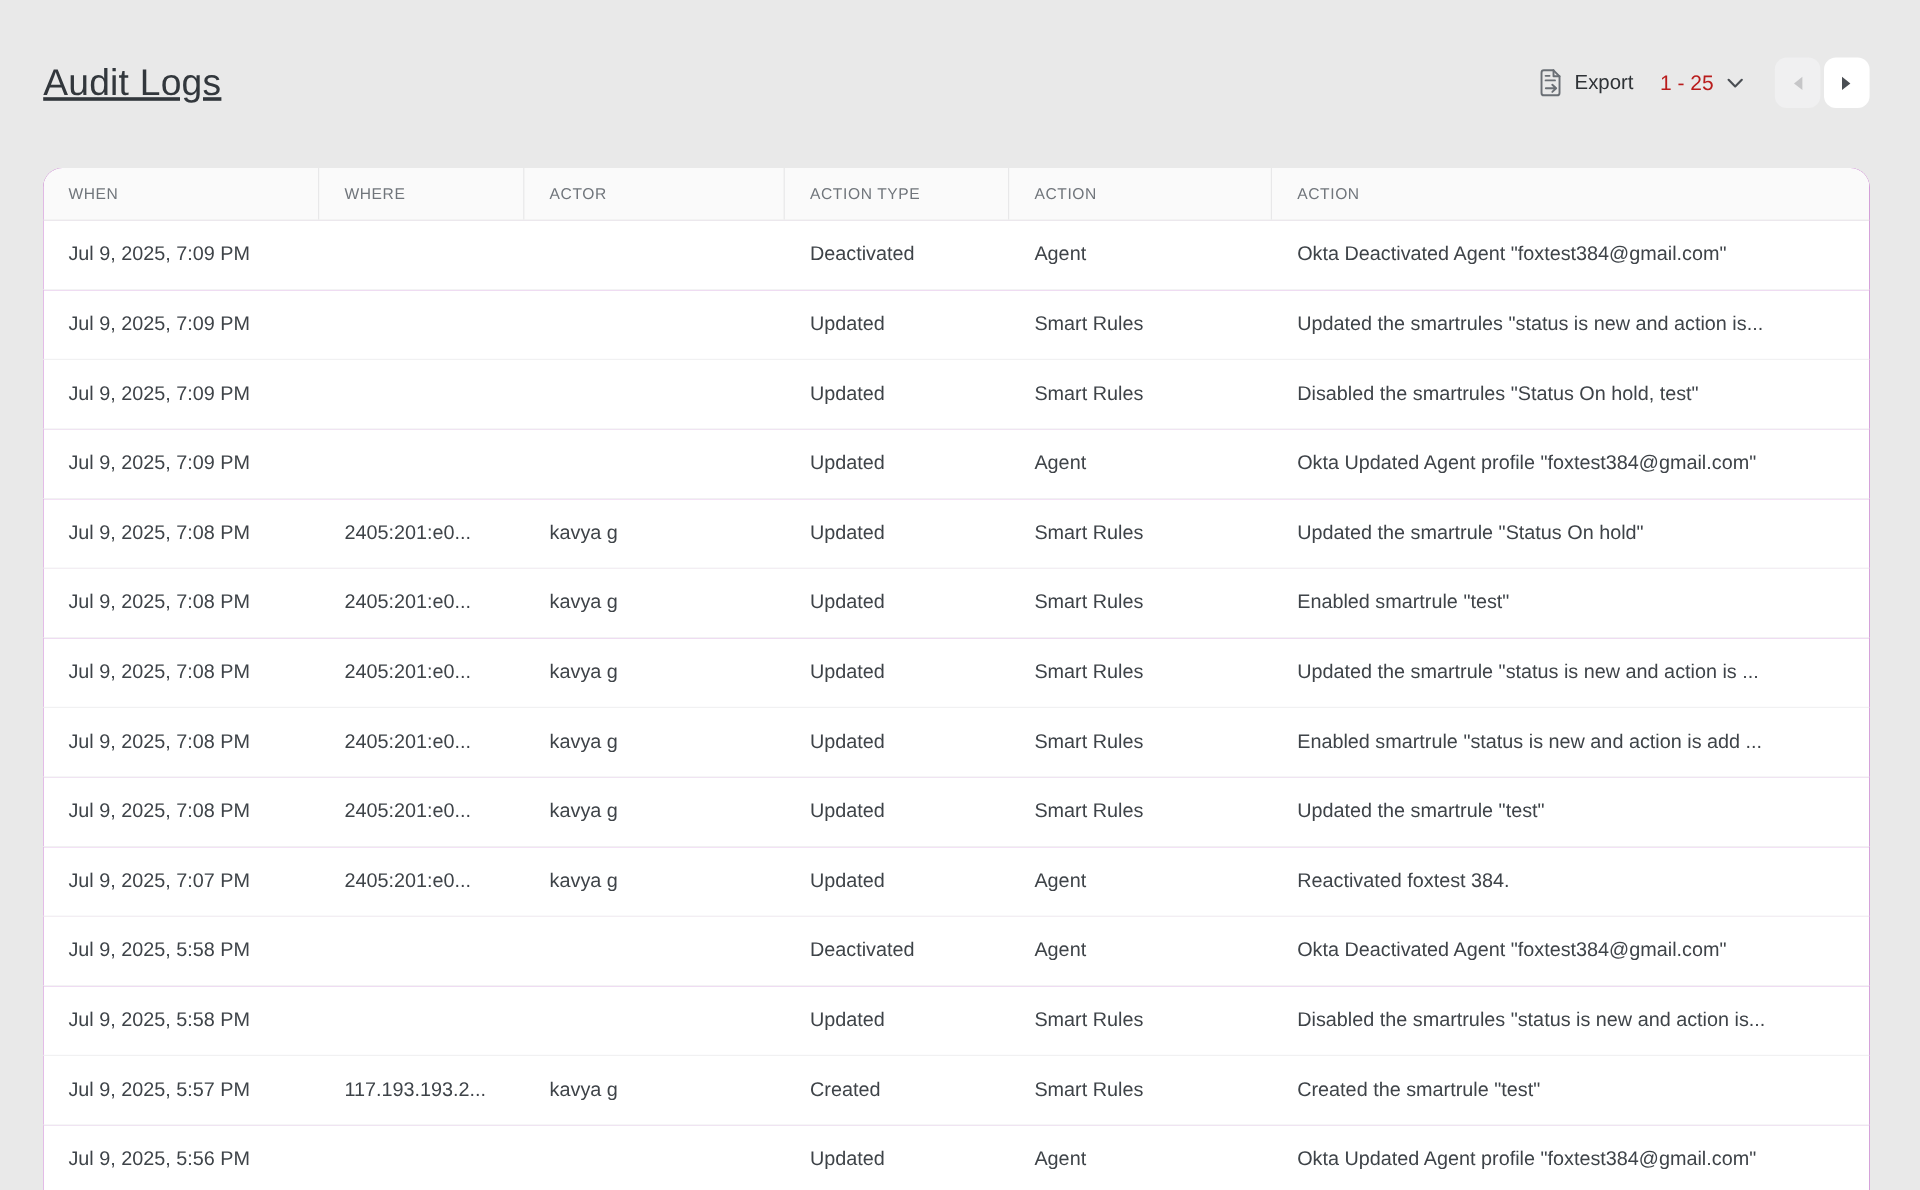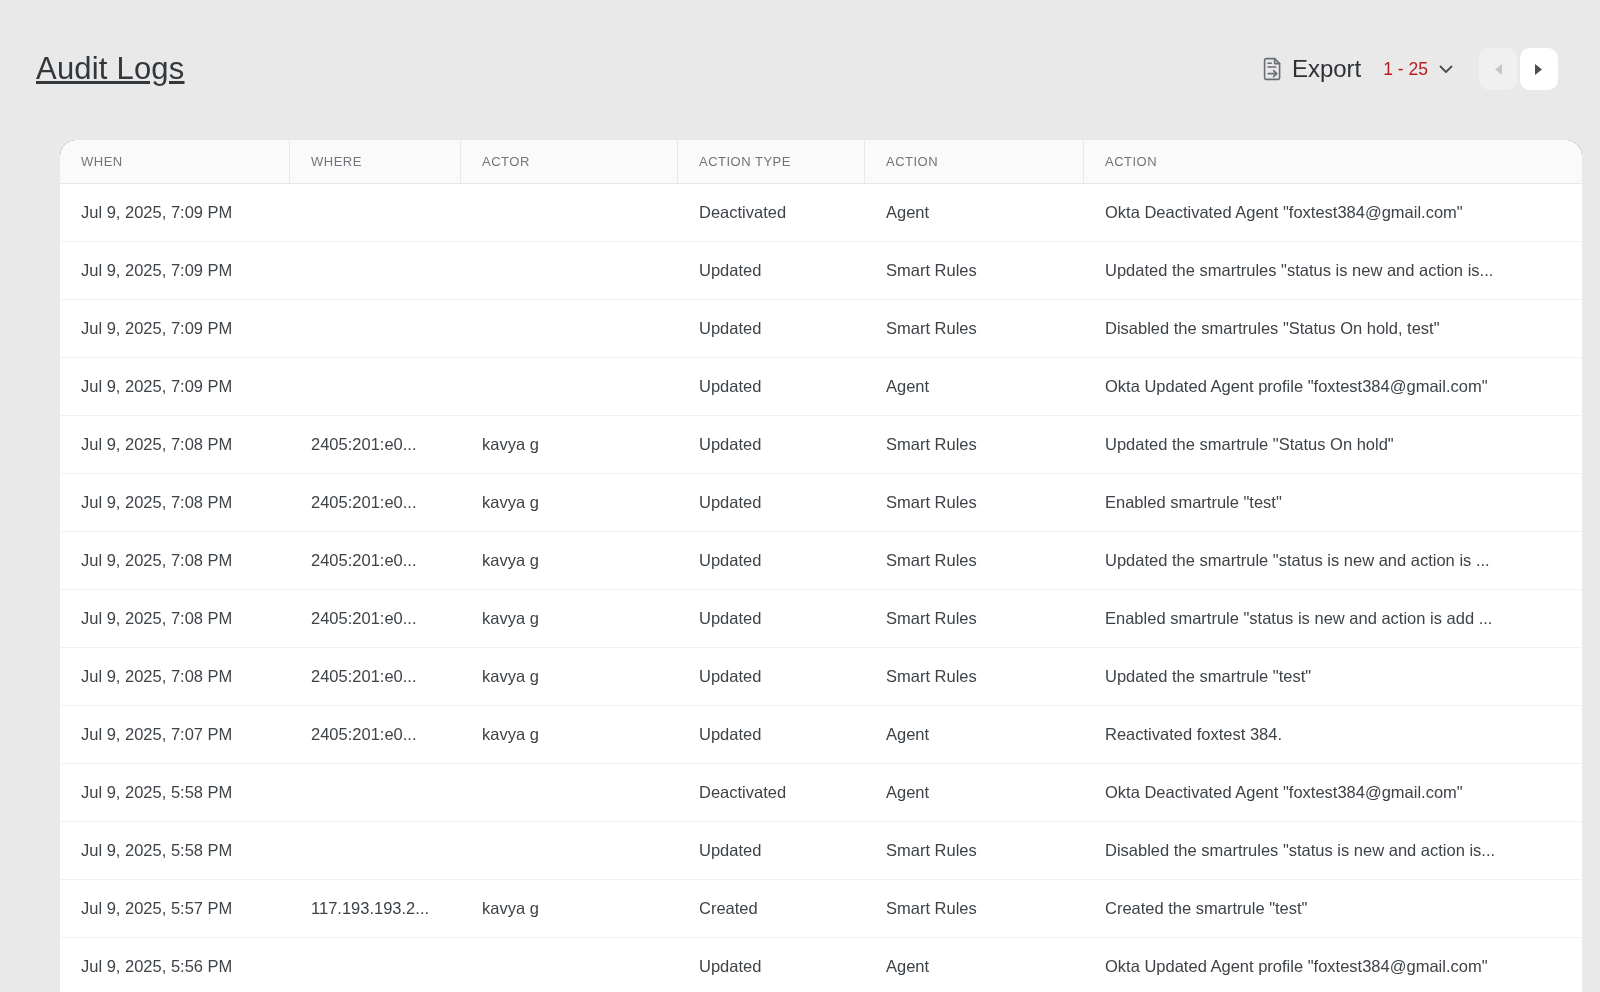--- a/index.html
+++ b/index.html
@@ -17,41 +17,41 @@
     position:absolute; left:36px; right:42px; top:42px; height:54px;
     display:flex; justify-content:space-between; align-items:center;
   }
   .page-title {
     font-size:31px; font-weight:400; color:#32373c; letter-spacing:.2px;text-decoration:underline;
   }
   .controls { display:flex; align-items:center; }
   .export-btn {
     display:flex; align-items:center; gap:9px;
     background:none; border:none; cursor:pointer;
-    font-family:inherit; font-size:24px; color:#2e3236;
+    font-family:inherit; font-size:17px; color:#2e3236;
   }
   .range-btn {
     display:flex; align-items:center; gap:11px;
     background:none; border:none; cursor:pointer;
     font-family:inherit; font-size:17.5px; color:#b91c1c;
     margin-left:22px;
   }
   .pager { display:flex; gap:3px; margin-left:26px; }
   .pager button {
     width:38px; height:42px; border:none; border-radius:10px;
     display:flex; align-items:center; justify-content:center; cursor:pointer;
   }
   .pager .prev { background:#f0f0f1; }
   .pager .next { background:#ffffff; }
   .pager .prev.disabled { cursor:default; }
 
   
   .table {
     position:absolute; left:36px; top:140px; width:1522px; height:852px;
-    background:#a21caf; border-radius:16px 16px 0 0; overflow:hidden;margin-left:24px;
+    background:#a21caf; border-radius:16px 16px 0 0; overflow:hidden;
   }
   .thead, .tr {
     display:grid;
     grid-template-columns:230px 171px 217px 187px 219px 1fr;
   }
   .thead {
     background:#fafafa; height:44px;
     border-bottom:1px solid #e8e8e9;
   }
   .th {

